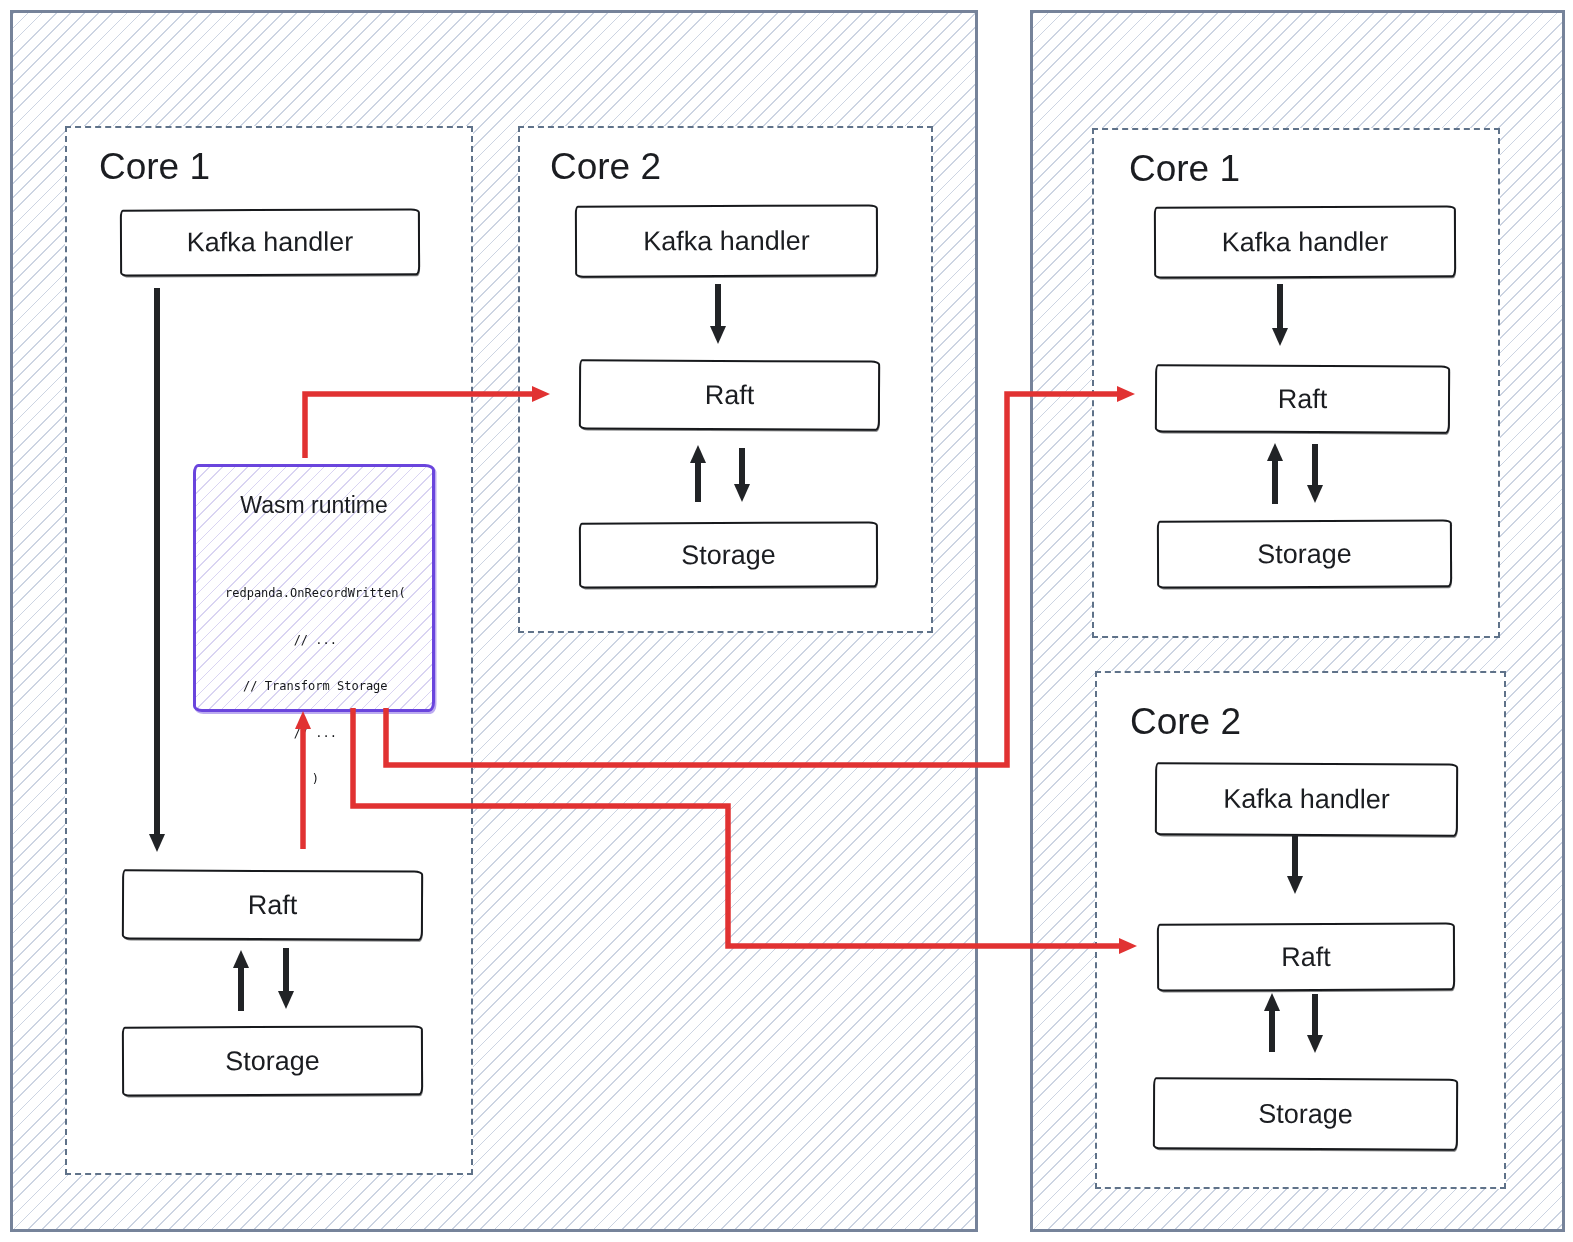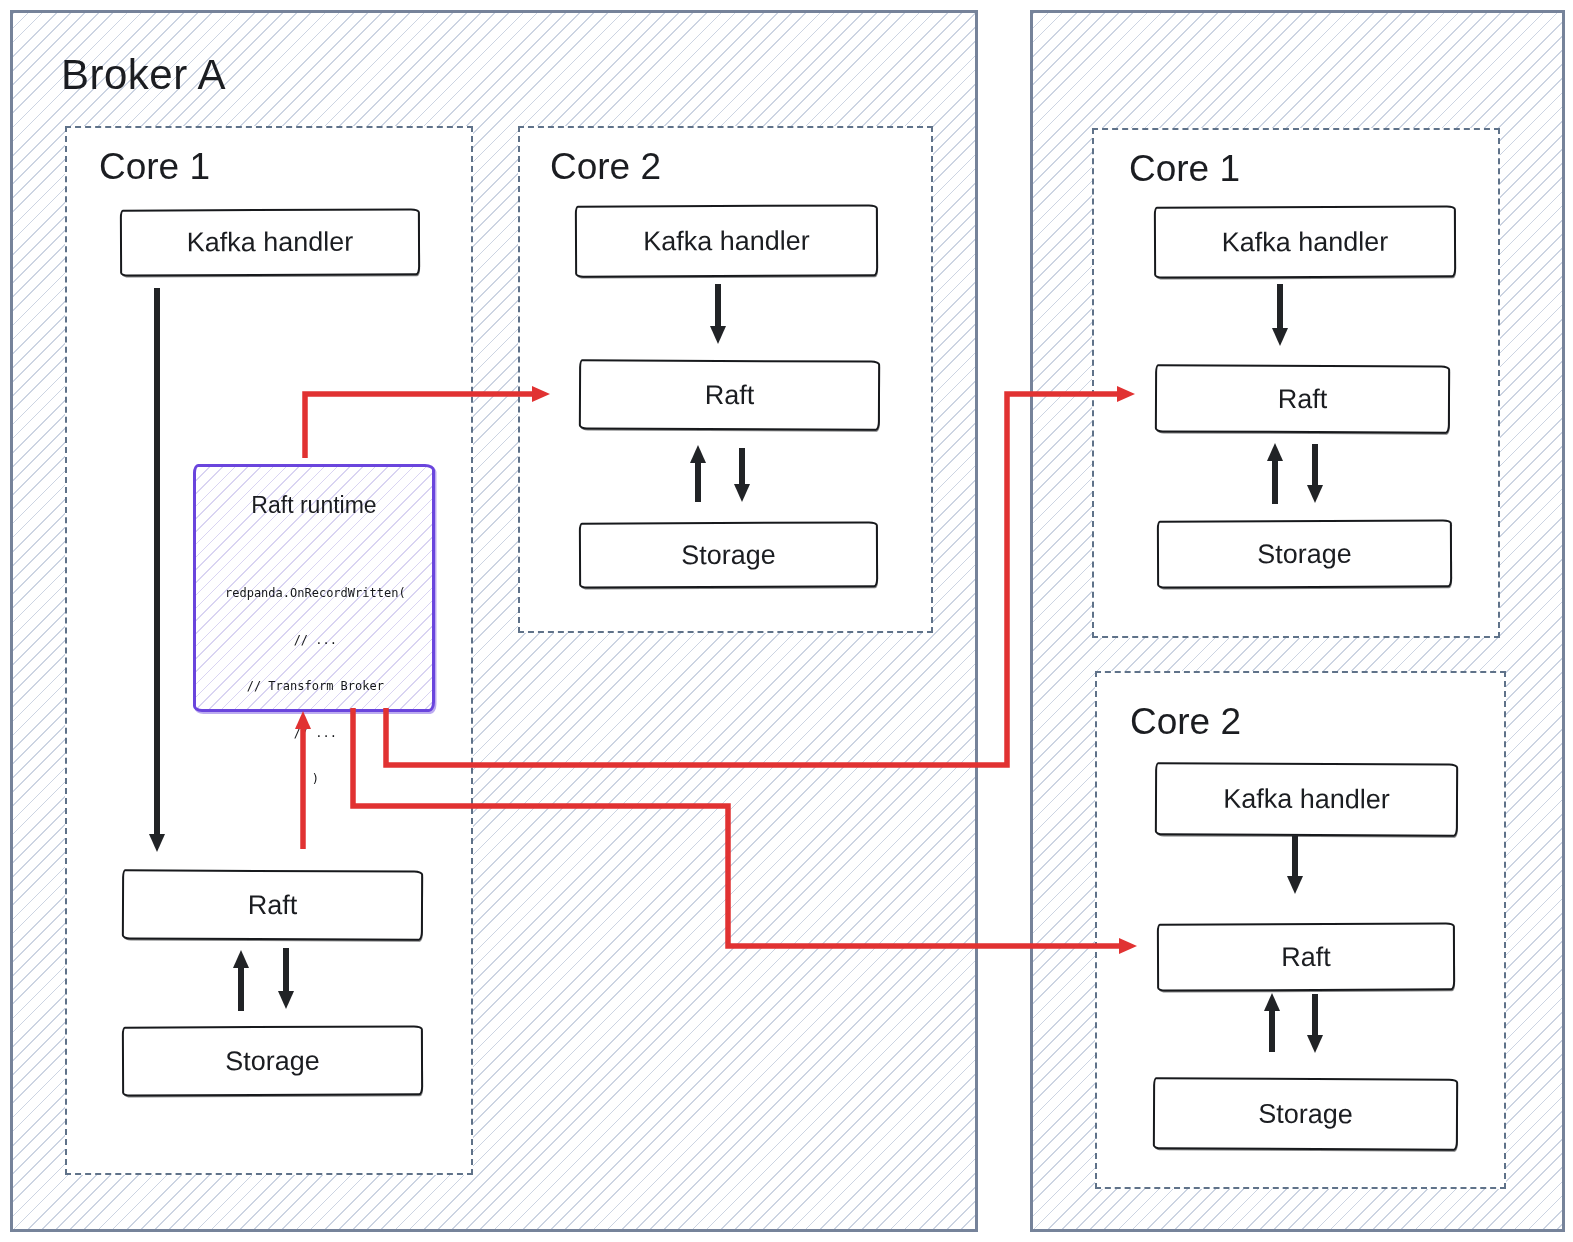--- a/index.html
+++ b/index.html
@@ -74,35 +74,34 @@
   .wire-red{stroke:var(--arrow_red);stroke-width:5.5;fill:none;stroke-linejoin:miter;}
   .mk-black{fill:var(--arrow_black);}
   .mk-red{fill:var(--arrow_red);}
 </style>
 </head>
 <body>
 
 <div id="canvas">
 
   <section class="broker" style="left:10px;top:10px;width:968px;height:1222px;">
-    <h1 class="broker-title" style="left:48px;top:38px;">Broker A</h1>
 
     <div class="core" style="left:52px;top:113px;width:408px;height:1049px;">
       <div class="core-label" style="left:32px;top:18px;">Core 1</div>
 
       <div class="sbox tilt-l" style="left:53px;top:81px;width:300px;height:67px;">
         <span>Kafka handler</span>
       </div>
 
       <div class="wasm" style="left:126px;top:336px;width:242px;height:248px;">
-        <div class="wasm-title">Raft runtime</div>
+        <div class="wasm-title">Wasm runtime</div>
         <div class="wasm-code">
           <div>redpanda.OnRecordWritten(</div>
           <div>// ...</div>
-          <div>// Transform Broker</div>
+          <div>// Transform Storage</div>
           <div>// ...</div>
           <div>)</div>
         </div>
       </div>
 
       <div class="sbox tilt-r" style="left:55px;top:742px;width:301px;height:70px;">
         <span>Raft</span>
       </div>
 
       <div class="sbox tilt-l" style="left:55px;top:898px;width:301px;height:70px;">

